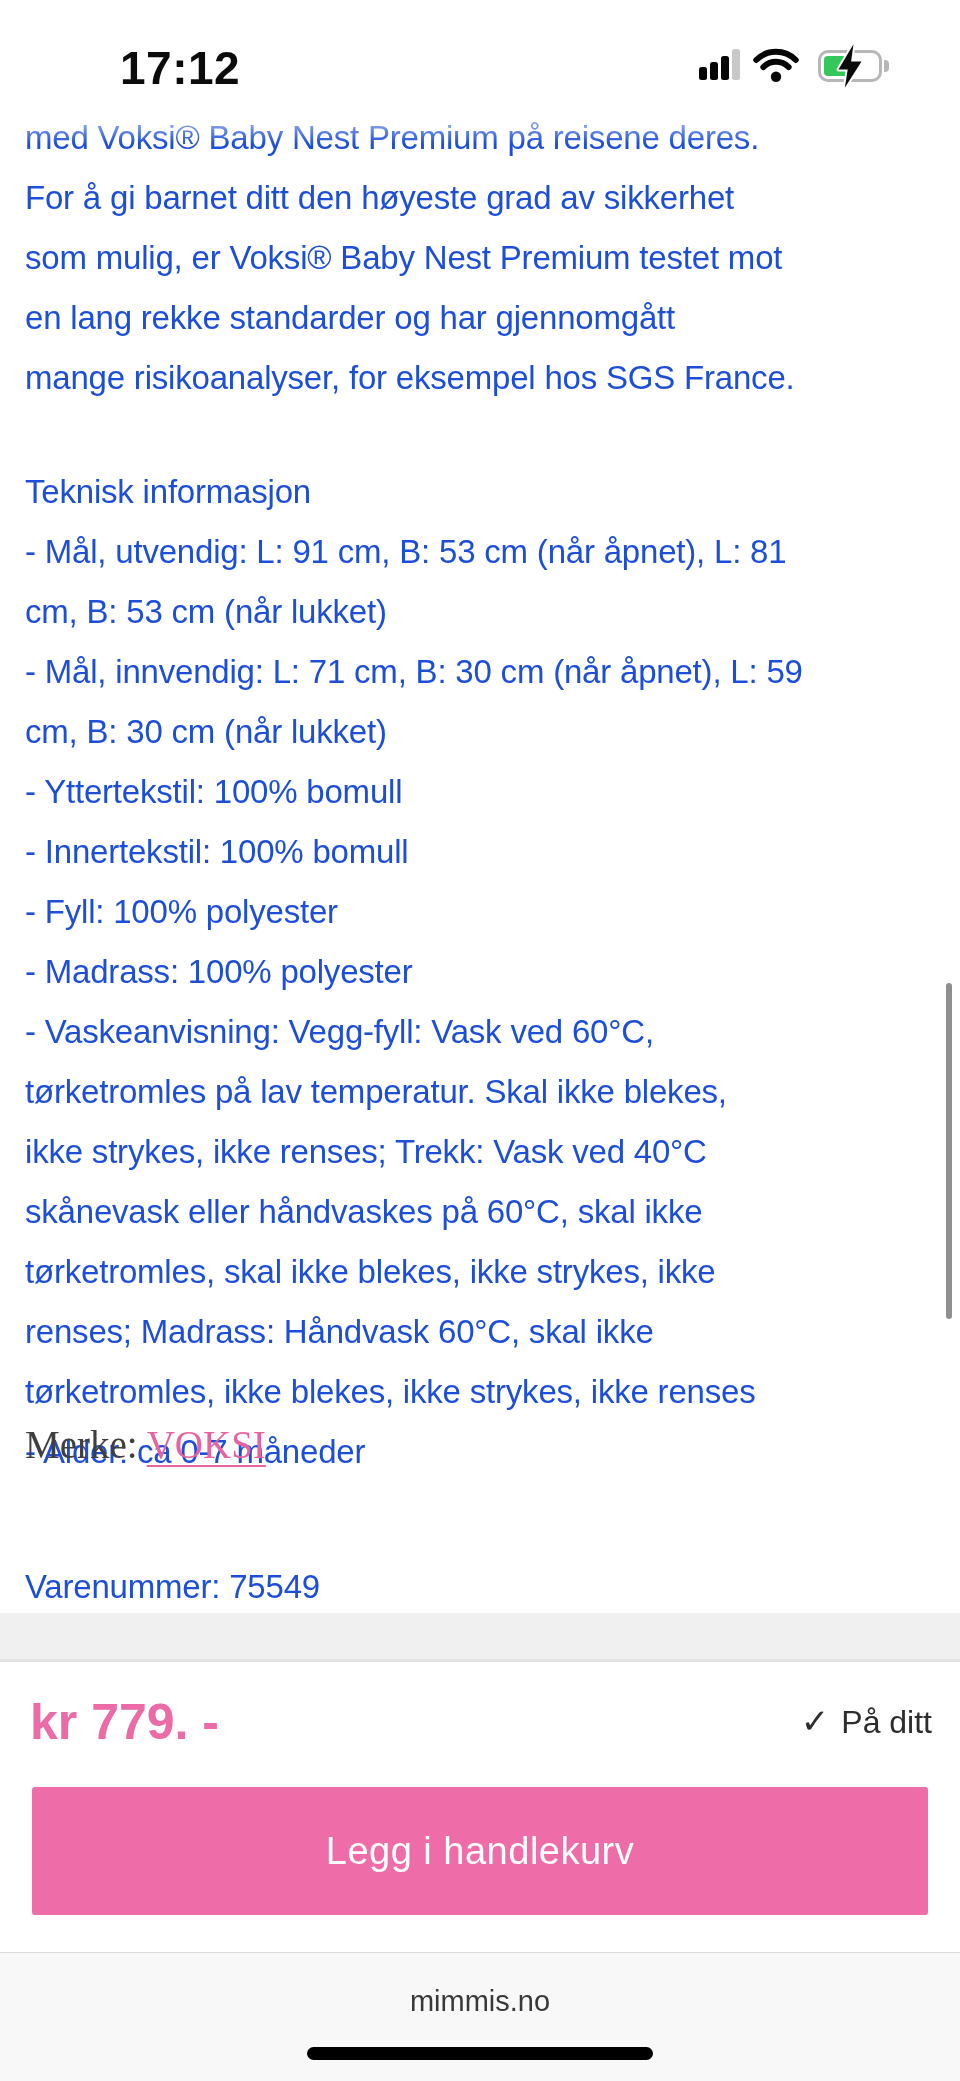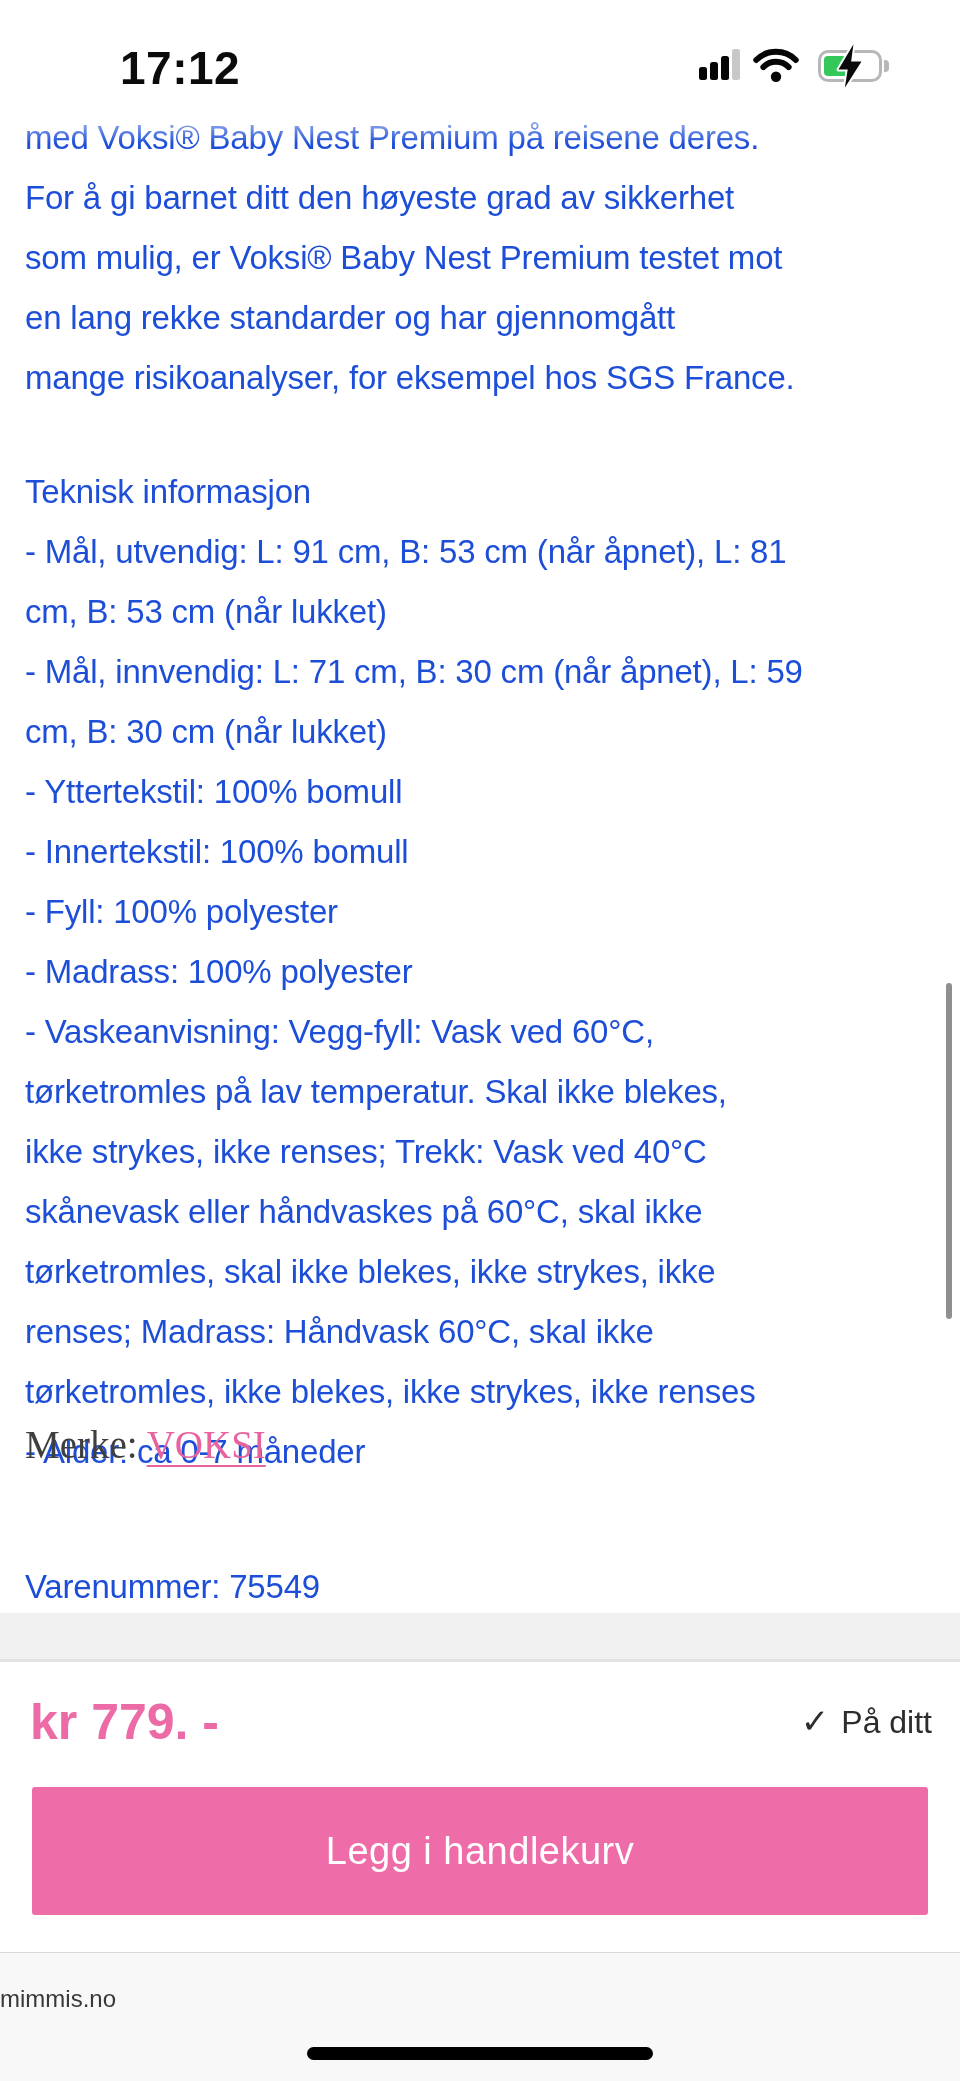--- a/index.html
+++ b/index.html
@@ -91,22 +91,22 @@
     color:#ffffff; font-size:38px; font-family:"Liberation Sans", sans-serif;
     cursor:pointer; letter-spacing:0.5px;
   }
 
   
   .site-footer {
     position:absolute; left:0; top:1952px; width:960px; height:129px;
     background:#f8f8f8; border-top:1px solid #d9d9d9; z-index:4;
   }
   .site-domain {
-    position:absolute; left:0; top:32px; width:100%; text-align:left;
-    font-size:24px; color:#393939;
+    position:absolute; left:0; top:32px; width:100%; text-align:center;
+    font-size:29px; color:#393939;
   }
   .home-indicator {
     position:absolute; left:307px; top:94px; width:346px; height:13px;
     background:#000000; border-radius:7px;
   }
 </style>
 </head>
 <body>
 
 <div class="screen">

